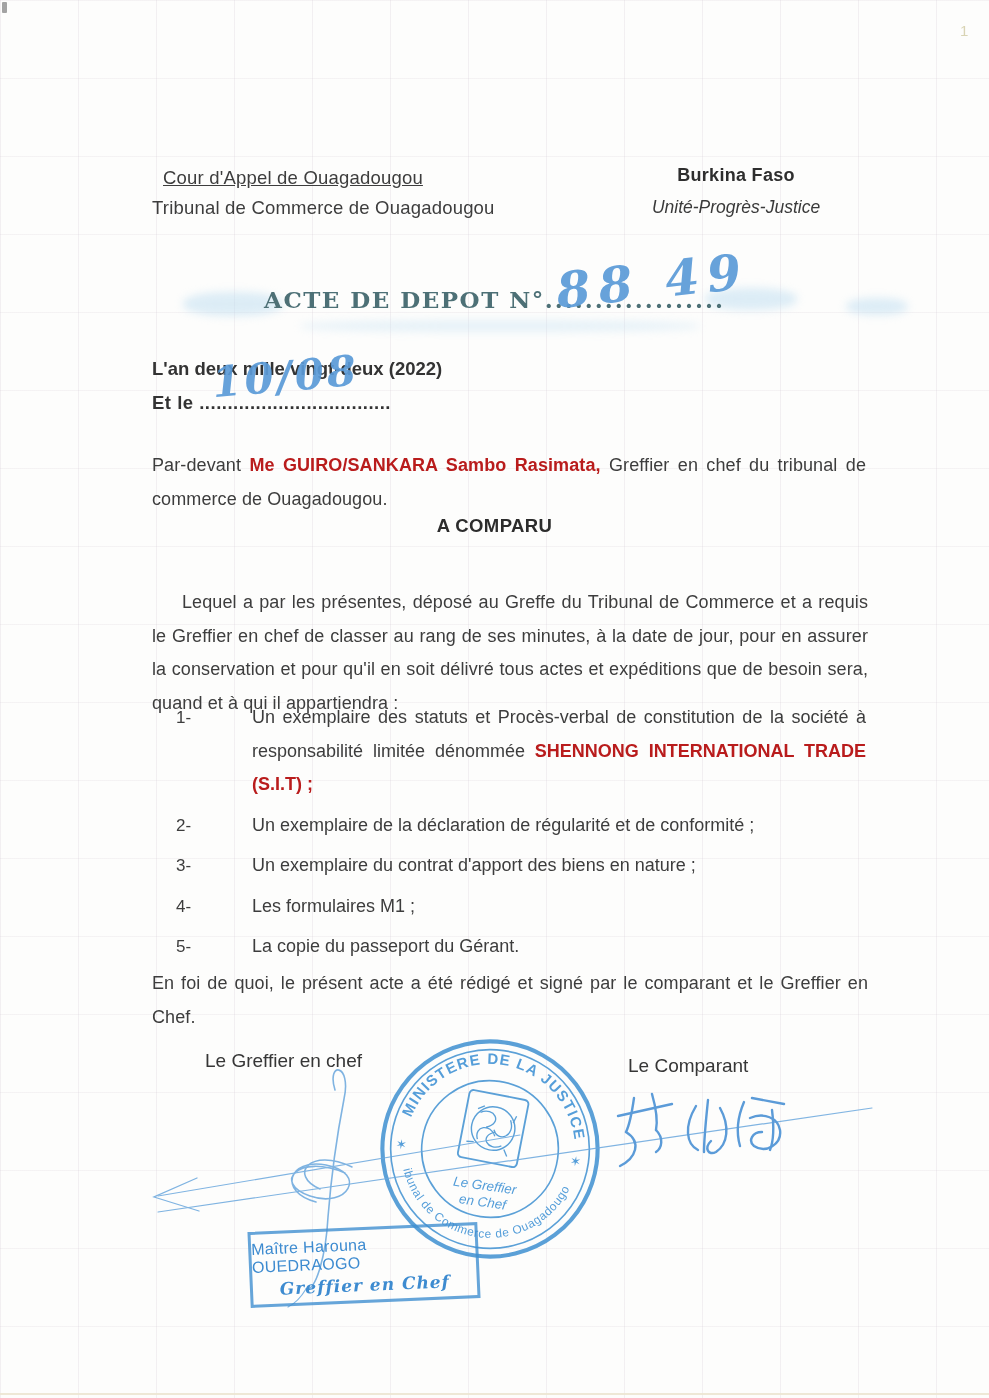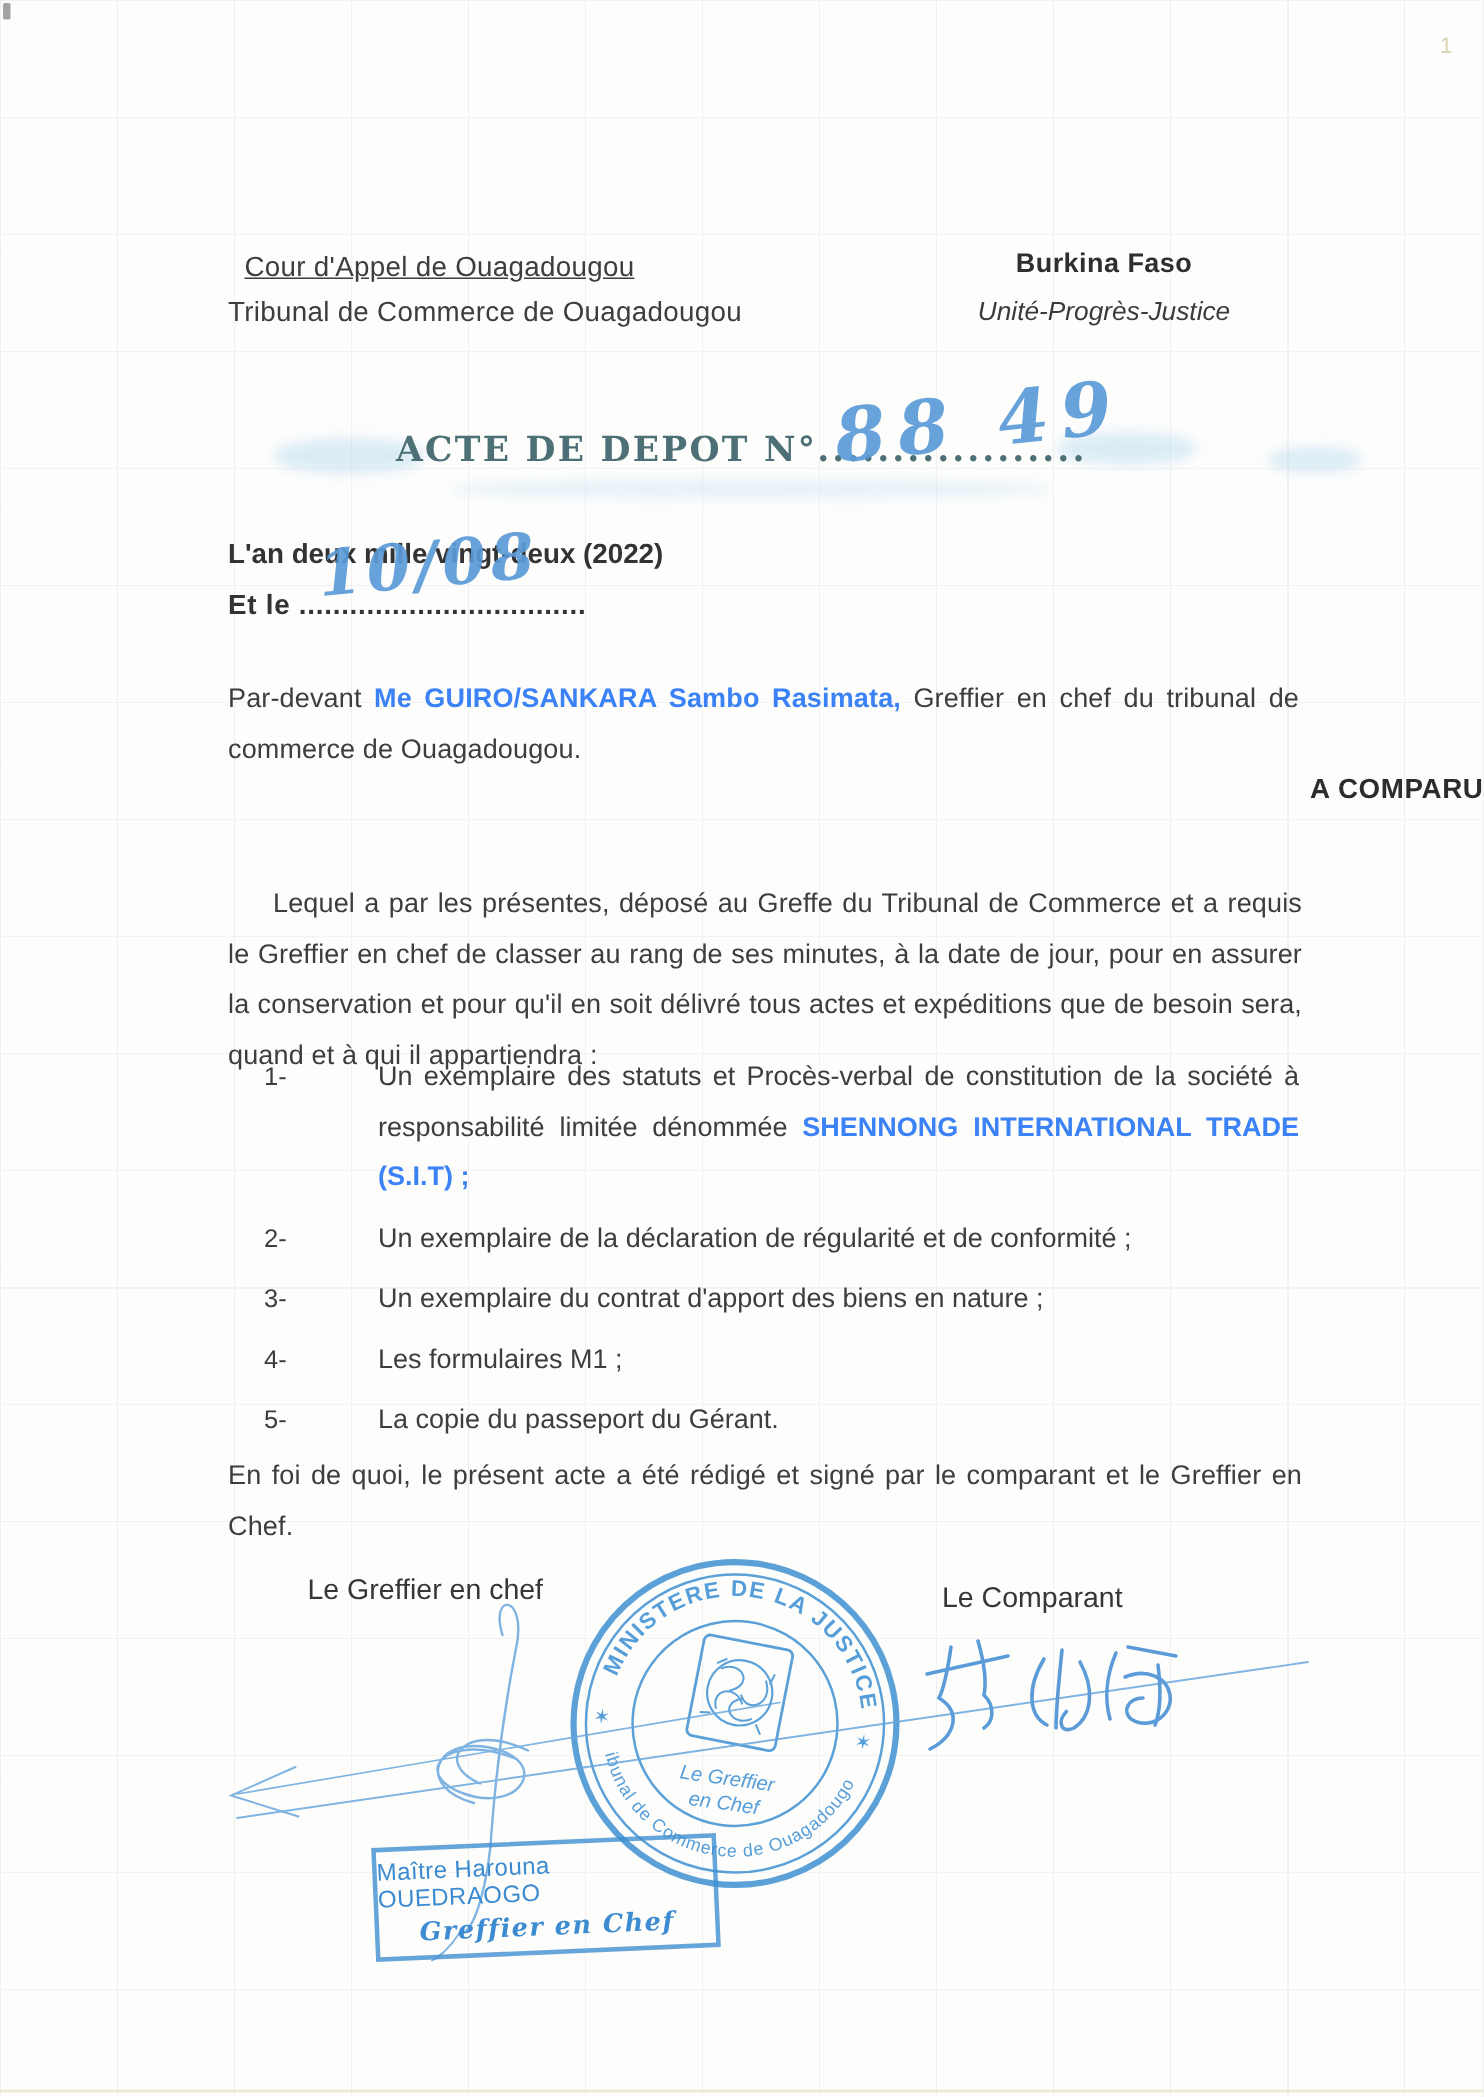--- a/index.html
+++ b/index.html
@@ -37,25 +37,25 @@
 
   .smudge{background:#bcdcf0; border-radius:45%; filter:blur(4px); opacity:.5;}
 
   
   .date1{left:152px; top:358px; font-weight:bold; font-size:18.5px; color:#333;}
   .date2{left:152px; top:392px; font-weight:bold; font-size:18.5px; color:#333; letter-spacing:.5px;}
 
   
   .para{font-size:18px; line-height:33.5px; text-align:justify; letter-spacing:.1px;}
   .intro{left:152px; top:449px; width:714px;}
-  .comparu{left:0; top:515px; width:989px; text-align:right; font-weight:bold;
+  .comparu{left:0; top:515px; width:989px; text-align:center; font-weight:bold;
     font-size:18.5px; color:#2c2c2c; letter-spacing:.4px;}
   .monsieur{left:152px; top:546px; width:760px; font-size:18px;}
   .bodypara{left:152px; top:586px; width:716px; text-indent:30px;}
-  b, .b{font-weight:bold; color:#3b82f6;}
+  b, .b{font-weight:bold; color:#b91c1c;}
 
   
   .list{left:176px; top:701px; width:690px;}
   .item{display:flex; margin-bottom:7px; font-size:18px; line-height:33.5px;}
   .item .num{width:29px; flex:none; font-size:17px;}
   .item .txt{flex:1; text-align:justify;margin-left:47px;}
 
   .dontacte{left:205px; top:928px; font-weight:bold; font-size:18.5px; color:#2a2a2a;}
   .closing{left:152px; top:967px; width:716px;}
 

